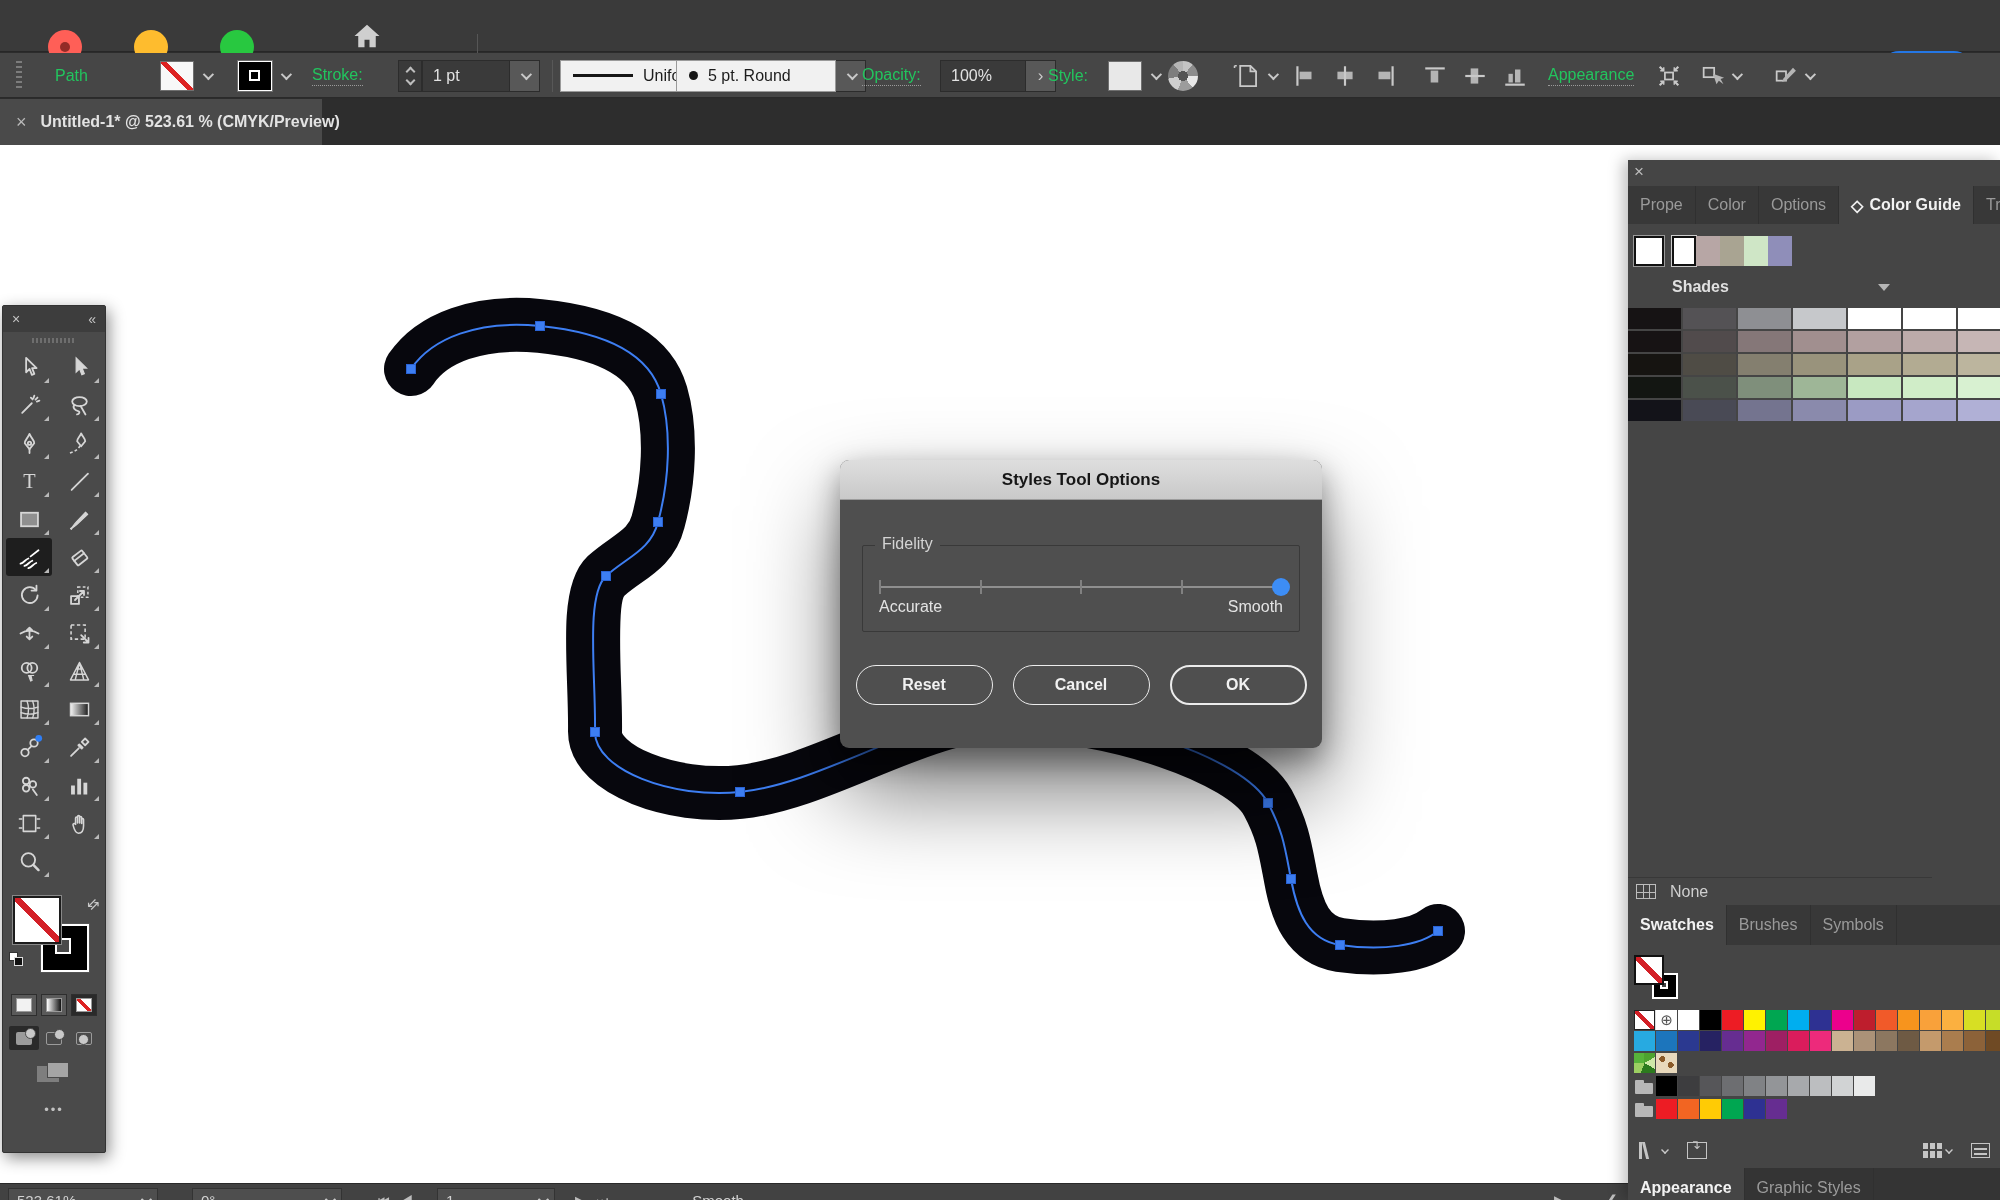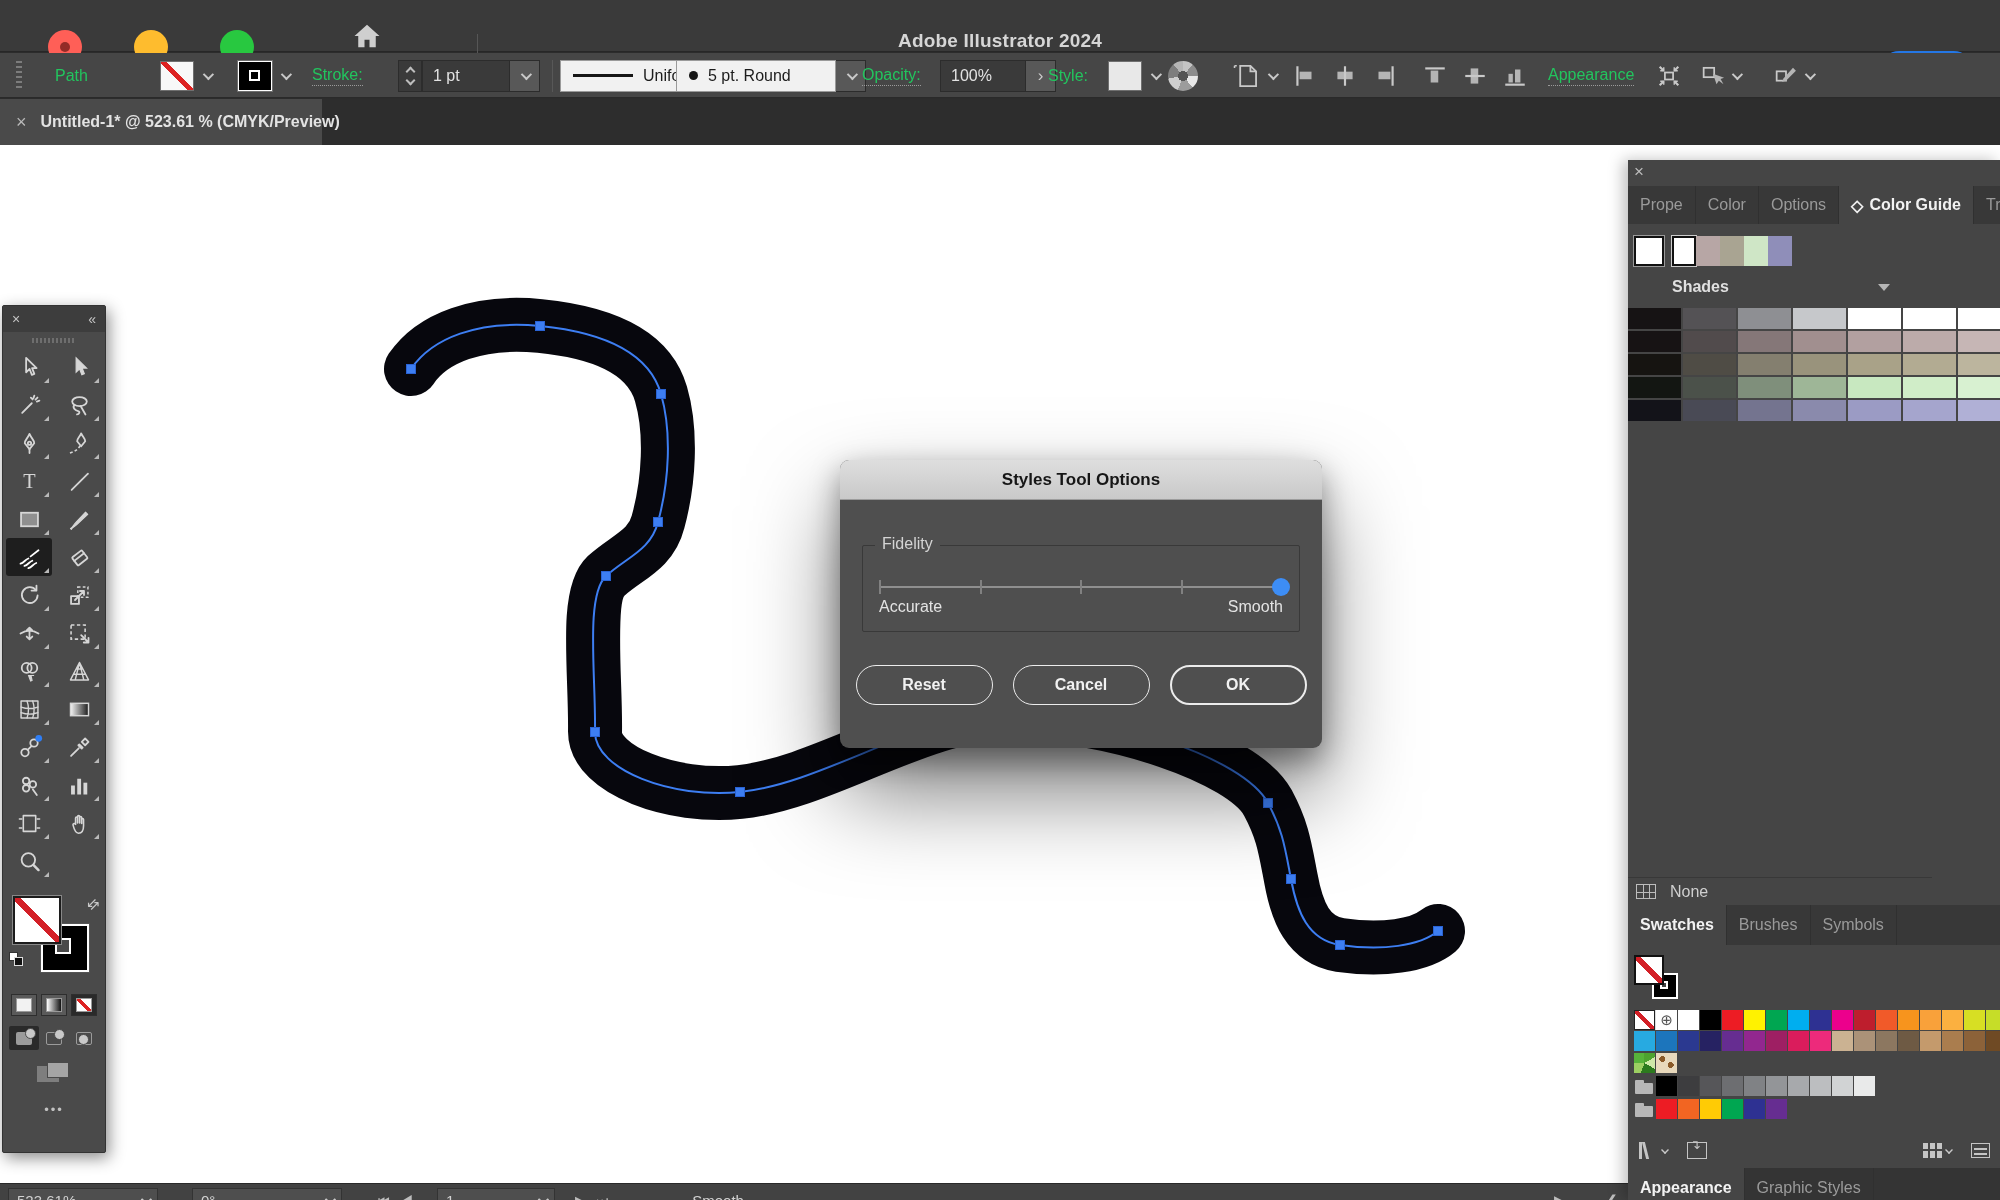--- a/index.html
+++ b/index.html
@@ -237,21 +237,20 @@
         <span class="tl-dot"></span>
       </span>
     <span class="tl" style="left: 134px; background: rgb(254, 188, 46);"></span>
     <span class="tl" style="left: 220px; background: rgb(40, 200, 64);"></span>
     <span class="home-ic">
       <svg width="30" height="28" viewBox="0 0 24 22">
           <path d="M12 2L2 11h3v9h5v-6h4v6h5v-9h3z" fill="#cfcfcf"></path>
         </svg>
     </span>
     <span class="tb-divider"></span>
-    <div class="win-title">Adobe Illustrator 2024</div>
     <button class="share-btn">Share</button>
   </div>
 
   <div class="controlbar">
     <span class="grip"></span>
     <div class="cb-abs" style="left:55px">
         <span class="cb-label">Path</span>
       </div>
     <div class="cb-abs" style="left:160px">
       <span class="swatch-btn">

